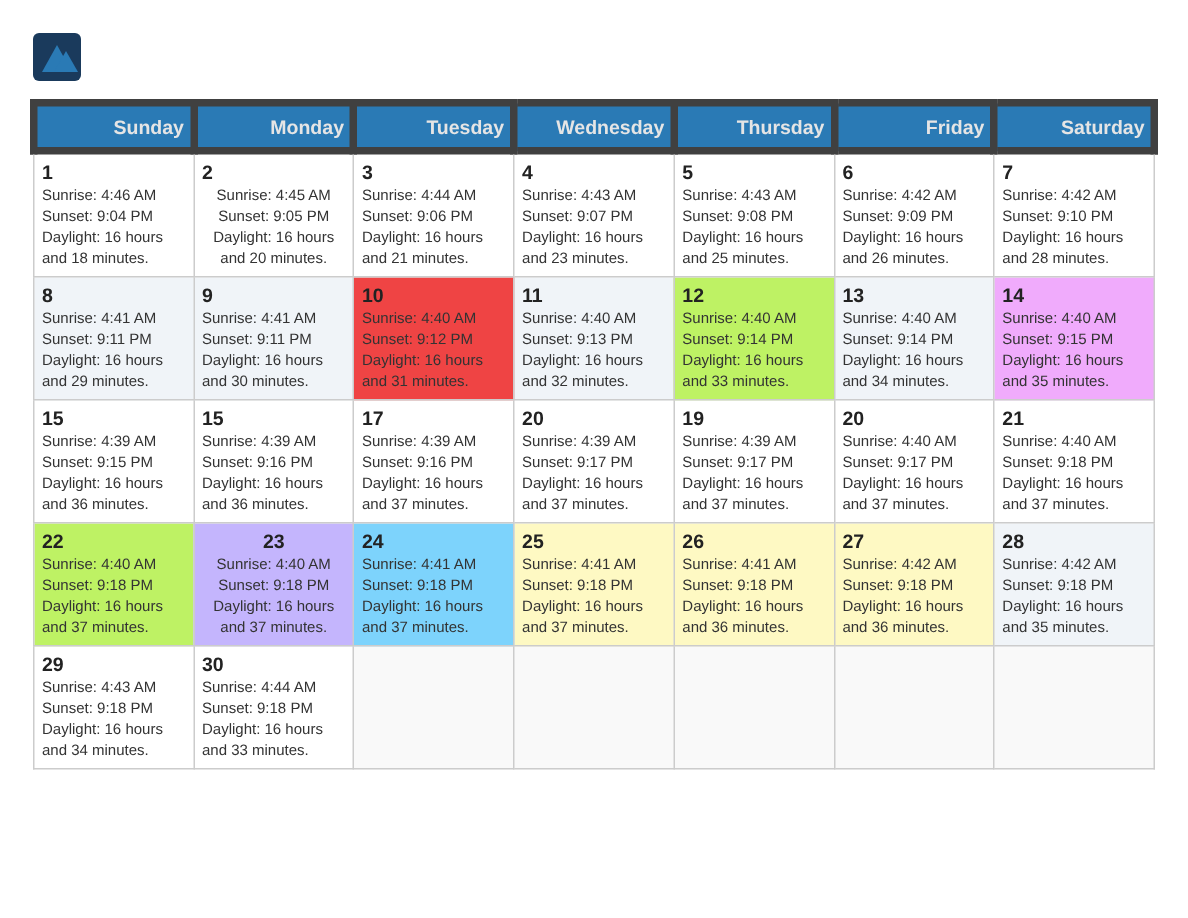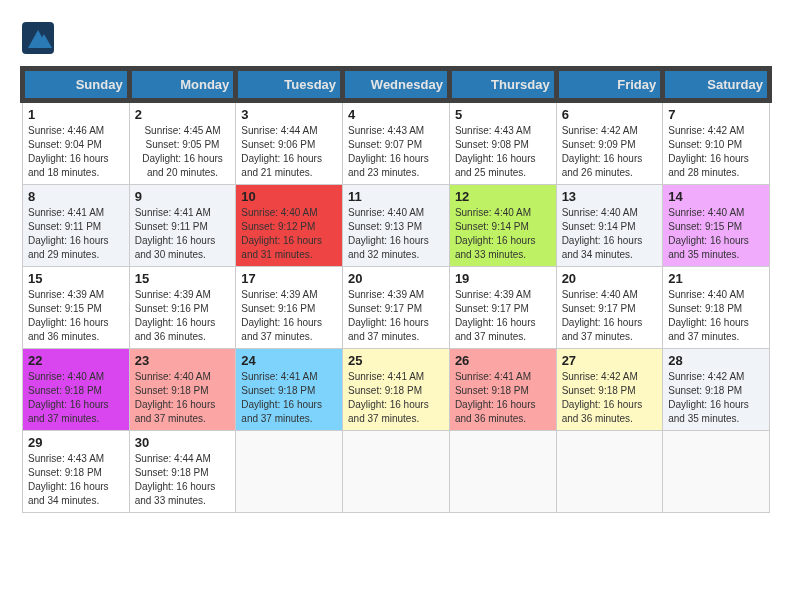--- a/index.html
+++ b/index.html
@@ -267,49 +267,49 @@
         </td>
         <td>
           <span class="day-num">21</span>
           <div class="day-info" style="white-space: pre-line;">Sunrise: 4:40 AM
 Sunset: 9:18 PM
 Daylight: 16 hours
 and 37 minutes.</div>
         </td>
       </tr>
       <tr>
-        <td style="background: #d946ef;">
+        <td style="background: #bef264;">
           <span class="day-num">22</span>
           <div class="day-info" style="white-space: pre-line;">Sunrise: 4:40 AM
 Sunset: 9:18 PM
 Daylight: 16 hours
 and 37 minutes.</div>
         </td>
-        <td style="background: #fca5a5;">
+        <td style="background: #c4b5fd; text-align: center;">
           <span class="day-num">23</span>
           <div class="day-info" style="white-space: pre-line;">Sunrise: 4:40 AM
 Sunset: 9:18 PM
 Daylight: 16 hours
 and 37 minutes.</div>
         </td>
         <td style="background: #7dd3fc;">
           <span class="day-num">24</span>
           <div class="day-info" style="white-space: pre-line;">Sunrise: 4:41 AM
 Sunset: 9:18 PM
 Daylight: 16 hours
 and 37 minutes.</div>
         </td>
         <td style="background: #fef9c3;">
           <span class="day-num">25</span>
           <div class="day-info" style="white-space: pre-line;">Sunrise: 4:41 AM
 Sunset: 9:18 PM
 Daylight: 16 hours
 and 37 minutes.</div>
         </td>
-        <td style="background: #fca5a5;">
+        <td style="background: #fef9c3;">
           <span class="day-num">26</span>
           <div class="day-info" style="white-space: pre-line;">Sunrise: 4:41 AM
 Sunset: 9:18 PM
 Daylight: 16 hours
 and 36 minutes.</div>
         </td>
         <td style="background: #fef9c3;">
           <span class="day-num">27</span>
           <div class="day-info" style="white-space: pre-line;">Sunrise: 4:42 AM
 Sunset: 9:18 PM

